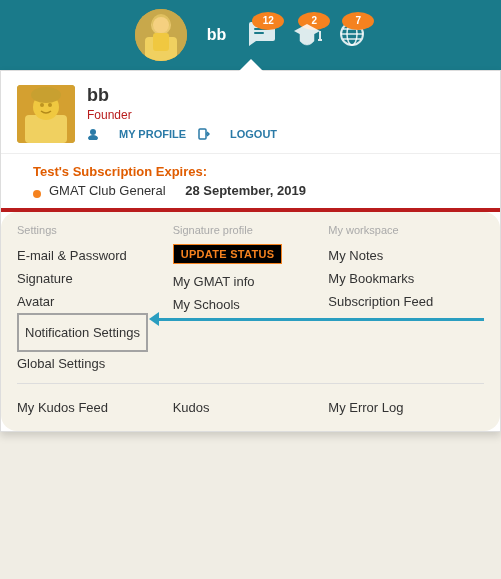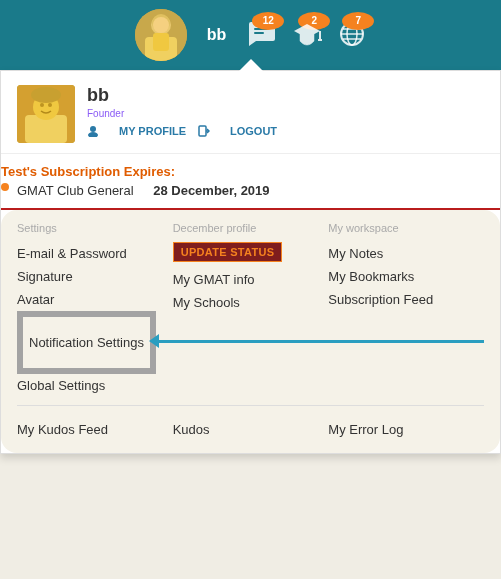--- a/index.html
+++ b/index.html
@@ -122,54 +122,54 @@
       display: flex;
       flex-direction: column;
       gap: 2px;
     }
     .user-name {
       font-size: 18px;
       font-weight: bold;
       color: #333;
     }
     .user-role {
-      font-size: 10px;
-      color: #8b5cf6;
+      font-size: 12px;
+      color: #b91c1c;
     }
     .user-links {
       display: flex;
       gap: 12px;
       margin-top: 4px;
     }
     .user-link {
       font-size: 11px;
       font-weight: bold;
       color: #2a7aa7;
       cursor: pointer;
       display: flex;
       align-items: center;
       gap: 20px;
       text-decoration: none;
     }
 
     
     .subscription-section {
-      padding: 10px 0;
-      border-bottom: 2px solid #b91c1c;
+      padding: 10px 32px;
+      border-bottom: 4px solid #b91c1c;
       background: #fff;
     }
     .subscription-title {
       color: #e05c00;
       font-weight: bold;
       font-size: 13px;
       margin-bottom: 4px;
     }
     .subscription-item {
       display: flex;
-      align-items: flex-start;
+      align-items: flex-end;
       gap: 8px;
       font-size: 13px;
       color: #333;
     }
     .bullet-orange {
       width: 8px;
       height: 8px;
       border-radius: 50%;
       background: #f5821f;
       flex-shrink: 0;
@@ -203,21 +203,21 @@
 
     
     .update-status-btn {
       display: inline-block;
       border: 1.5px solid #f5821f;
       color: #f5821f;
       font-size: 11px;
       font-weight: bold;
       padding: 3px 7px;
       cursor: pointer;
-      background: #7f1d1d;
+      background: #000000;
       letter-spacing: 0.3px;
     }
     .arrow-line {
       height: 3px;
       background: #2a9ec0;
       flex: 1;
     }
     .arrow-head {
       width: 0;
       height: 0;
@@ -226,22 +226,22 @@
       border-right: 10px solid #2a9ec0;
     }
 
     
     .notification-row {
       display: flex;
       align-items: center;
       gap: 0;
     }
     .notification-label-box {
-      border: 6px solid #a3a3a3;
-      padding: 18px 6px;
+      border: 2px solid #a3a3a3;
+      padding: 10px 6px;
       display: inline-block;
       cursor: pointer;
     }
 
     
     .menu-divider {
       border: none;
       border-top: 1px solid #ddd;
       margin: 8px 0;
     }
@@ -354,41 +354,41 @@
           <span>LOGOUT</span>
         </a>
       </div>
     </div>
   </div>
 
   <div class="subscription-section">
     <div class="subscription-title">Test's Subscription Expires:</div>
     <div class="subscription-item">
       <div class="bullet-orange"></div>
-      <span>GMAT Club General</span>&nbsp;<strong>28 December, 2019</strong>
+      <span>GMAT Club General</span>&nbsp;<strong>28 September, 2019</strong>
     </div>
   </div>
 
   <div class="menu-section">
     <div class="menu-cols">
 
       <div class="menu-col">
         <div class="menu-col-header">Settings</div>
         <a class="menu-item">E-mail &amp; Password</a>
         <a class="menu-item">Signature</a>
         <a class="menu-item">Avatar</a>
 
         <div class="notification-row">
           <a class="menu-item notification-label-box">Notification Settings</a>
         </div>
         <a class="menu-item">Global Settings</a>
       </div>
 
       <div class="menu-col">
-        <div class="menu-col-header">December profile</div>
+        <div class="menu-col-header">Signature profile</div>
         <div style="margin-bottom:6px;">
           <button class="update-status-btn">UPDATE STATUS</button>
         </div>
         <a class="menu-item">My GMAT info</a>
         <a class="menu-item">My Schools</a>
       </div>
 
       <div class="menu-col">
         <div class="menu-col-header">My workspace</div>
         <a class="menu-item">My Notes</a>

